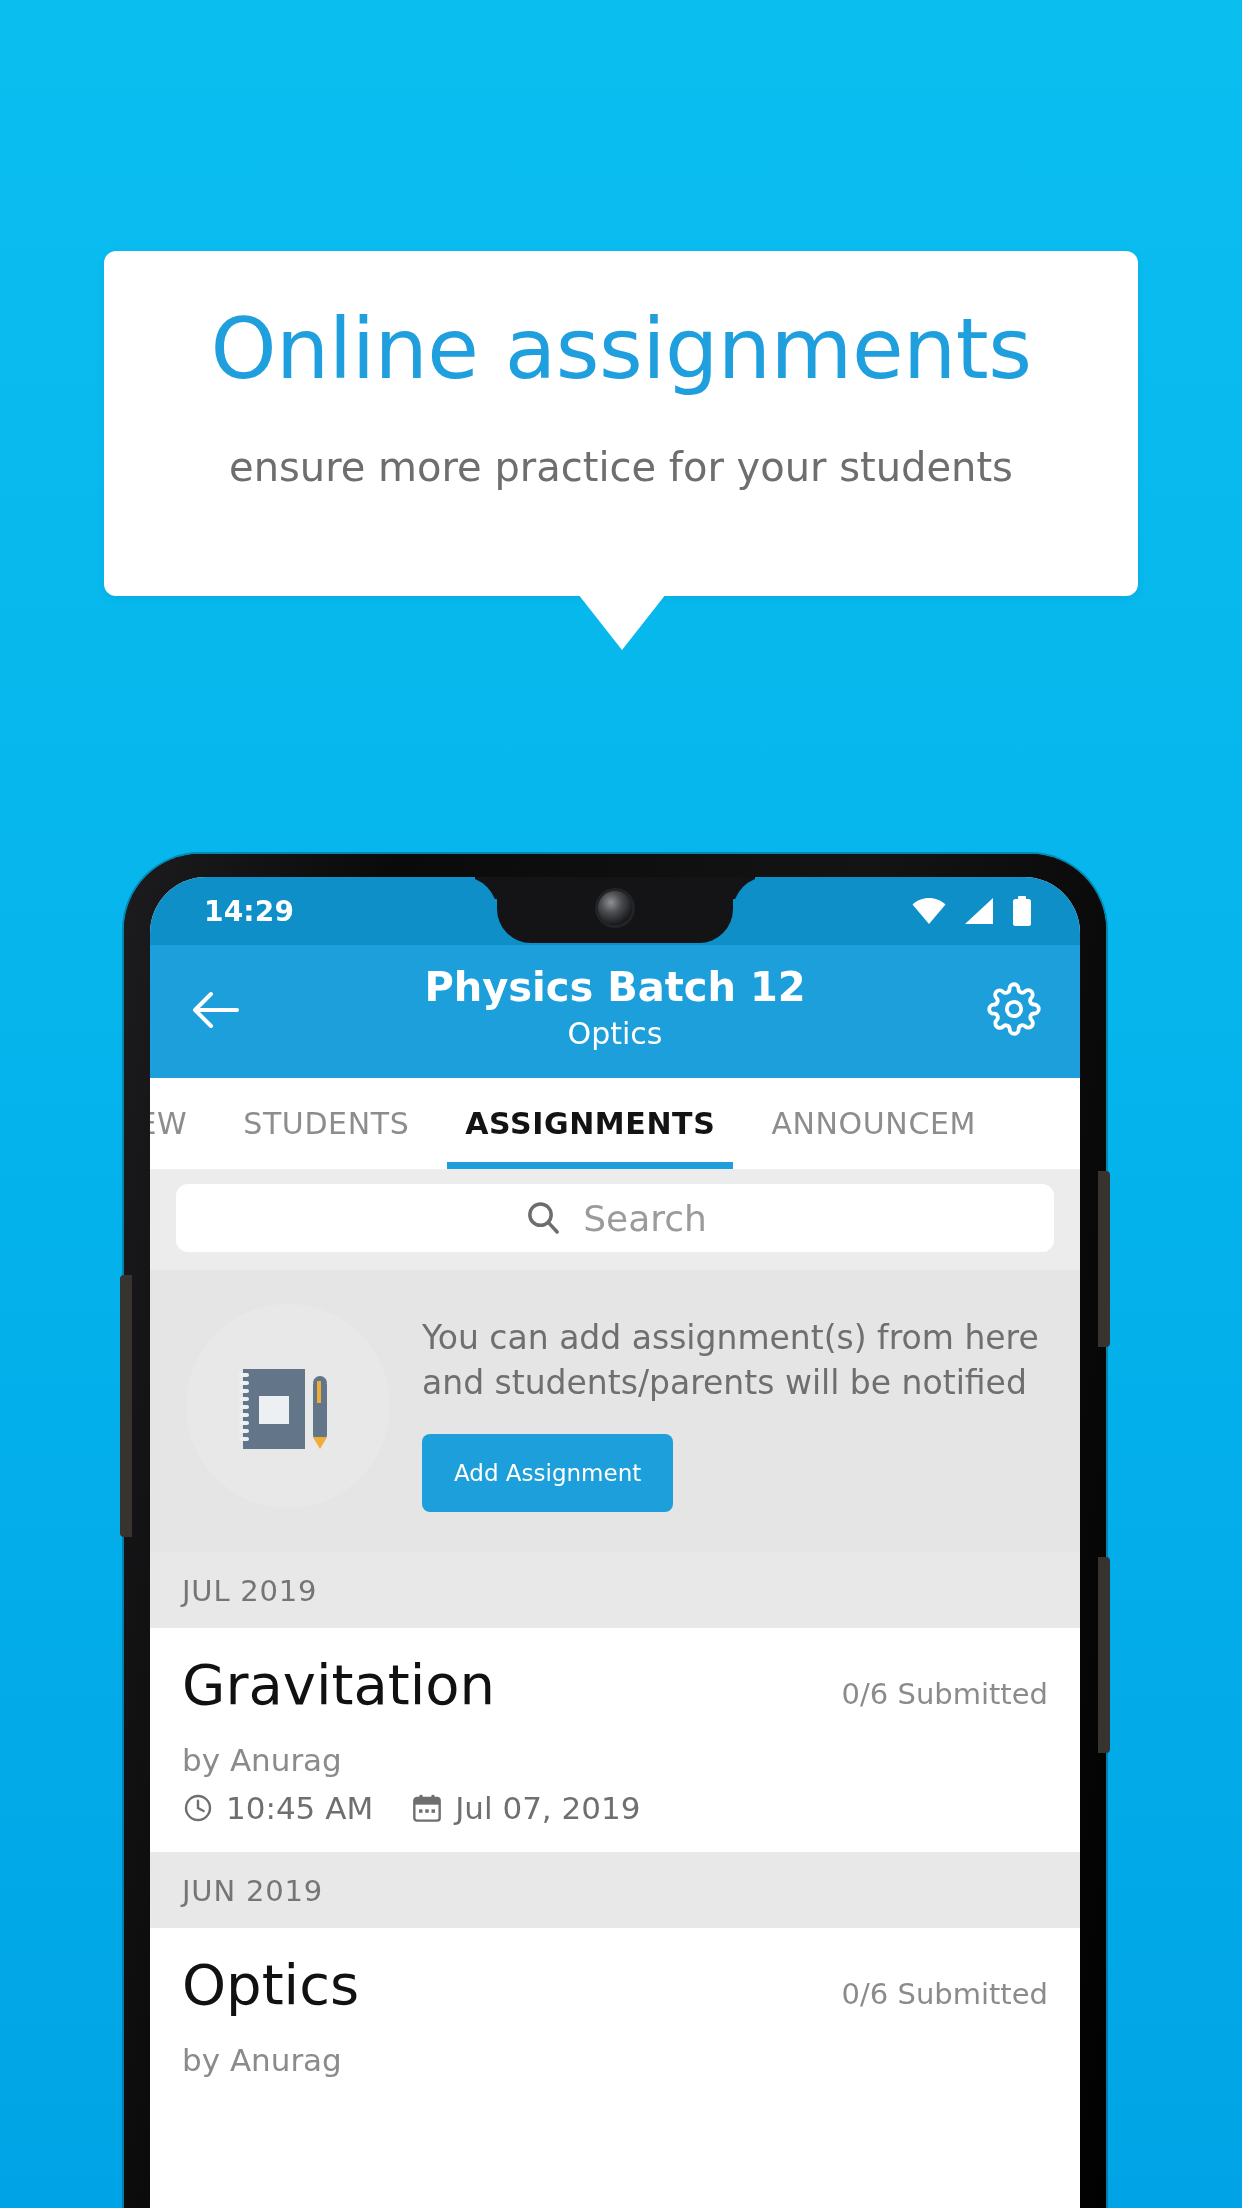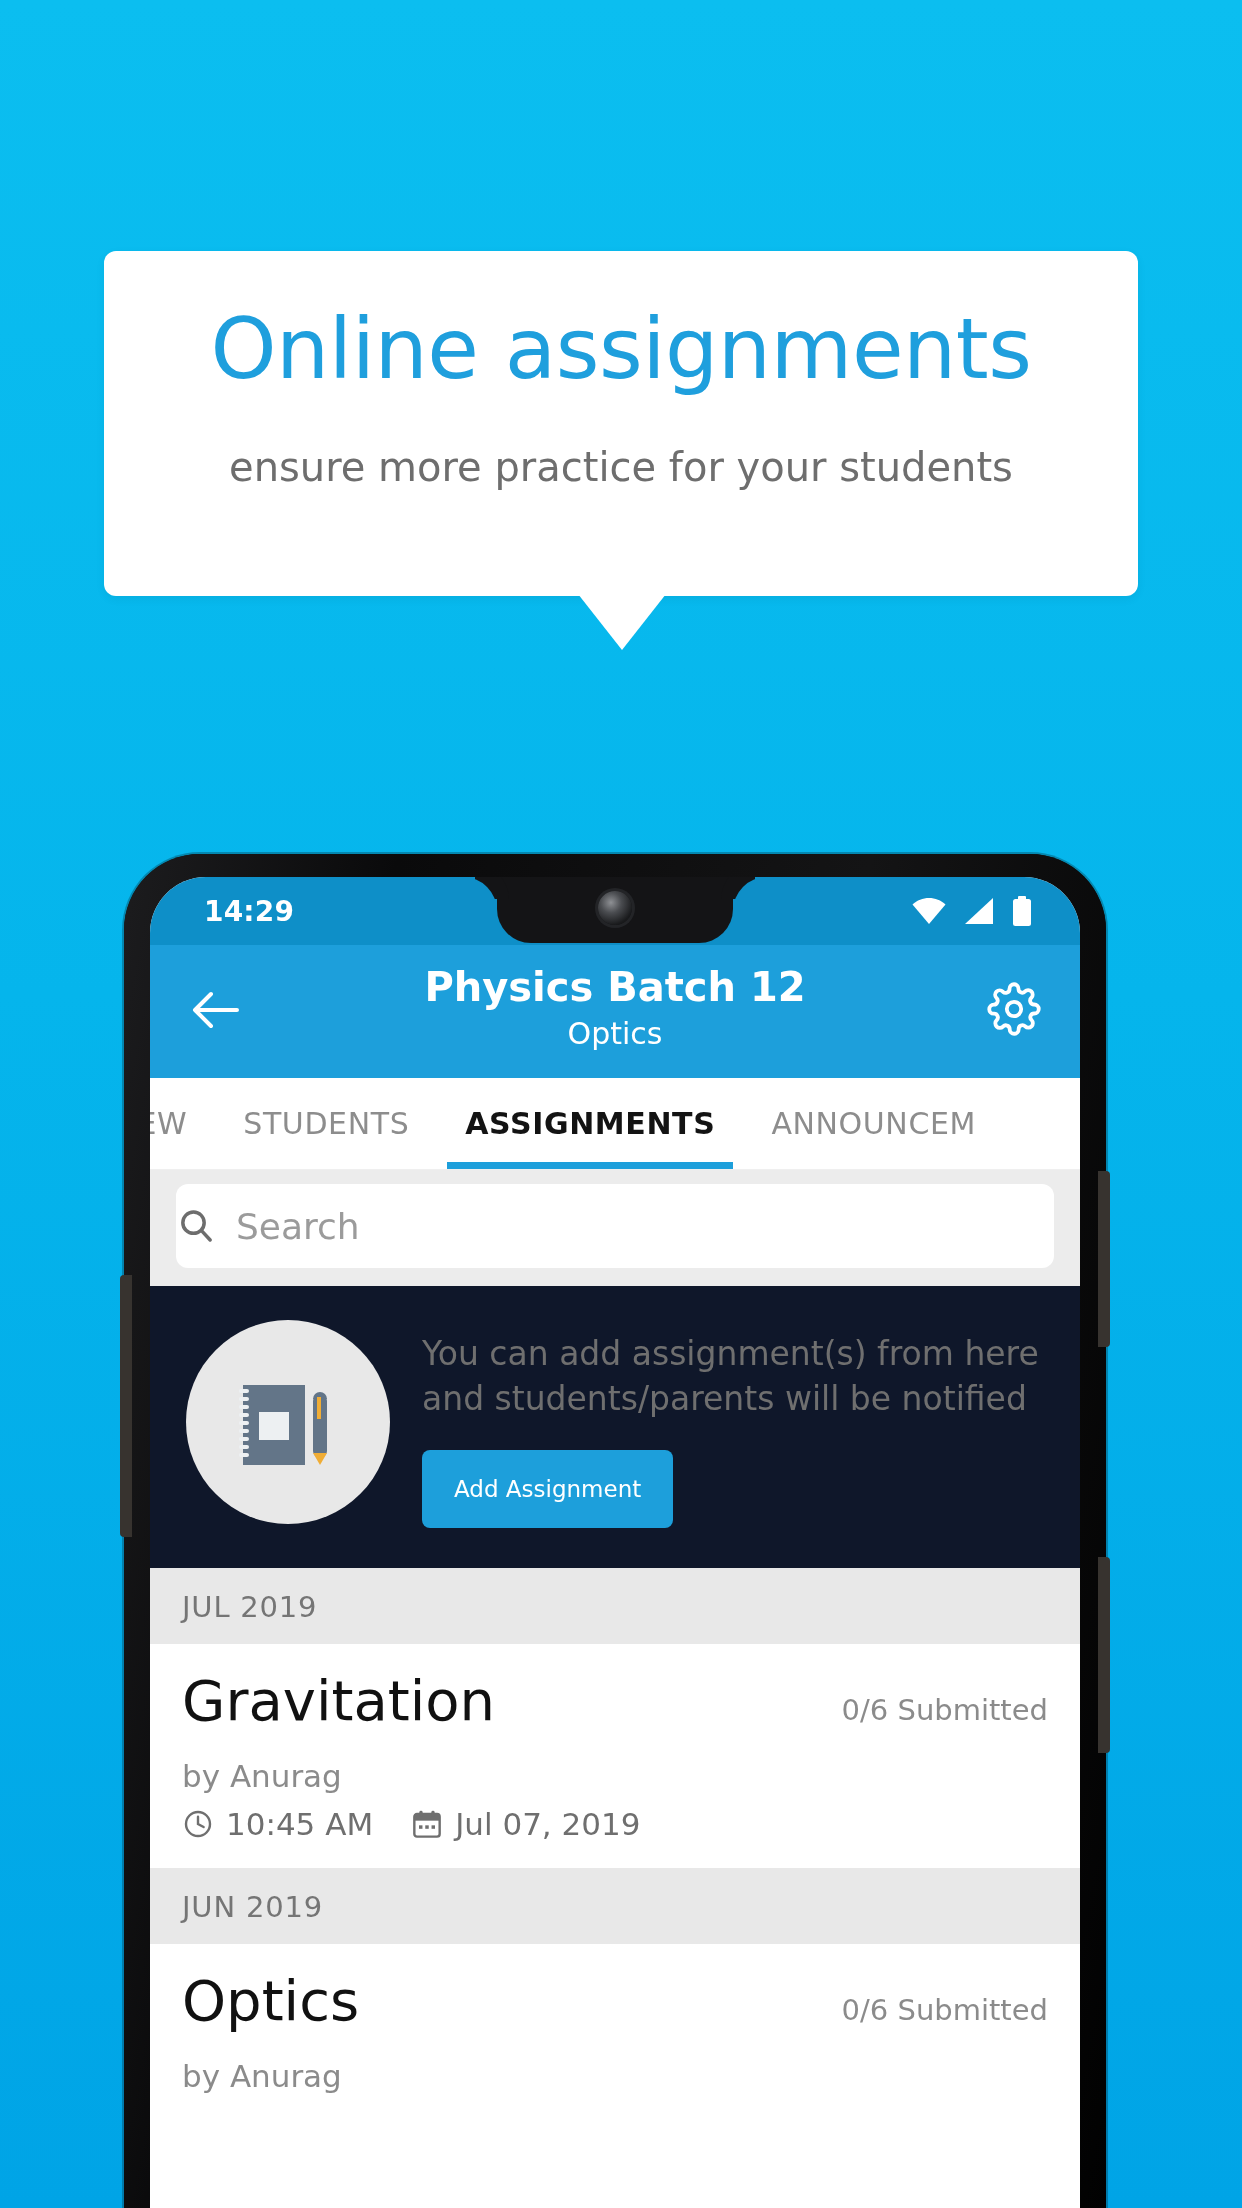--- a/index.html
+++ b/index.html
@@ -216,36 +216,37 @@
     background: #1d9fdb;
   }
   .tab.first { padding-left: 0; margin-left: -22px; }
 
   
   #search-area {
     background: #ececec;
     padding: 14px 26px 18px 26px;
   }
   #search-box {
-    height: 84px;
+    height: 68px;
     background: #ffffff;
     border-radius: 12px;
     display: flex;
     align-items: center;
+    justify-content: center;
     gap: 20px;
     cursor: text;
   }
   #search-placeholder {
     font-size: 36px;
     color: #9b9b9b;
   }
 
   
   #empty-card {
-    background: #0f172a;
+    background: #e5e5e5;
     padding: 34px 0 40px 0;
     display: flex;
     align-items: flex-start;
   }
   #empty-illus {
     flex: none;
     margin-left: 36px;
     width: 204px; height: 204px;
     border-radius: 50%;
     background: #e8e8e8;

